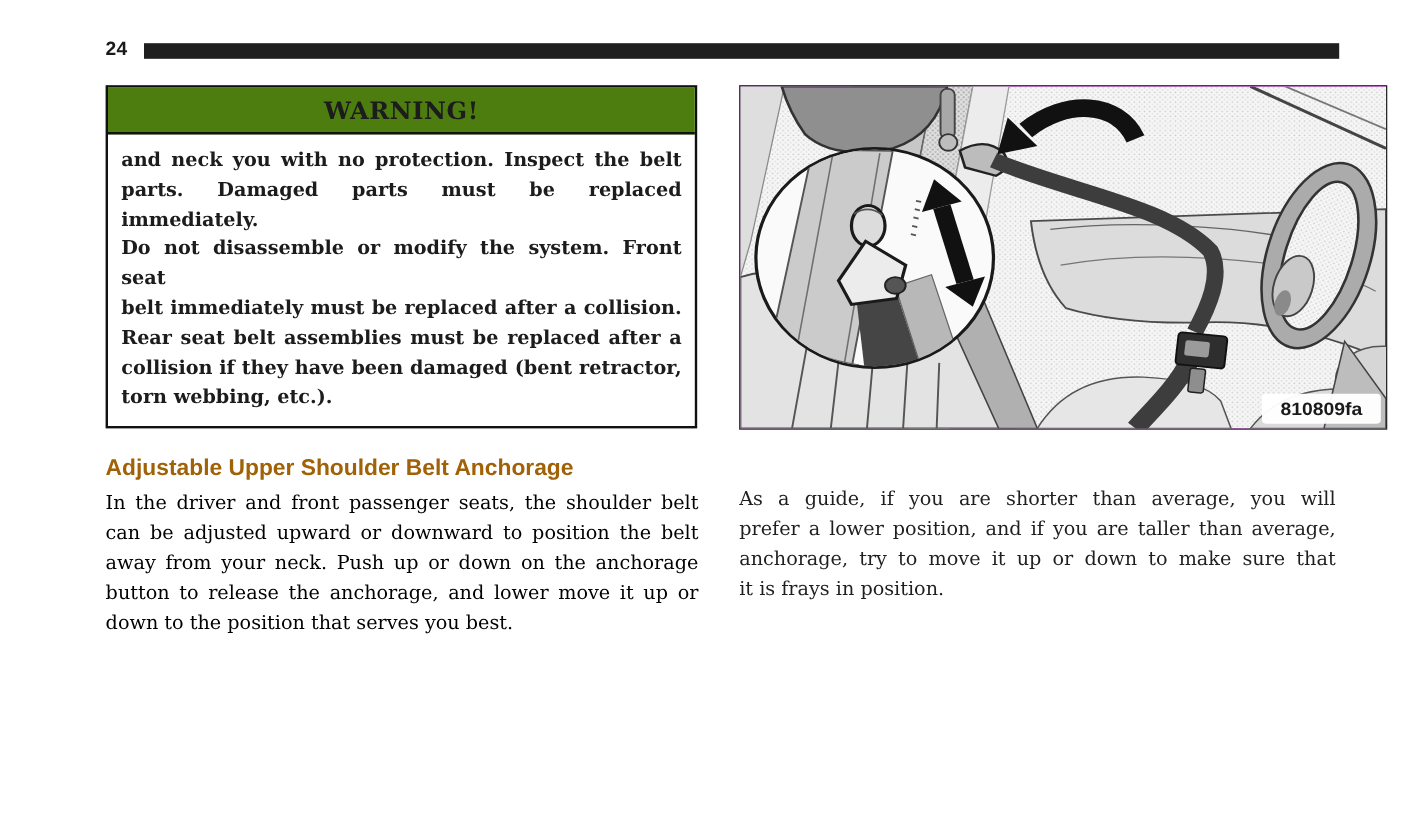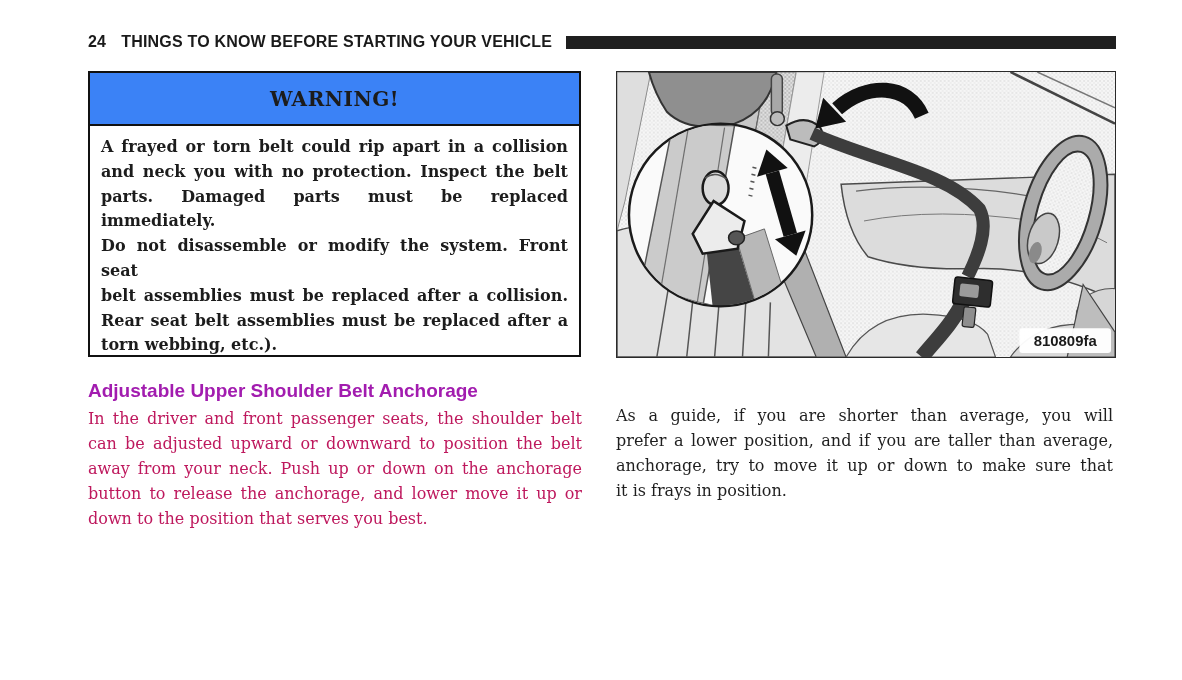--- a/index.html
+++ b/index.html
@@ -6,81 +6,80 @@
   html, body { width: 1182px; height: 680px; background: #ffffff; overflow: hidden; }
   body { position: relative; font-family: "DejaVu Serif", serif; color: #1a1a1a; }
 
   
   .page-header {
     position: absolute; left: 88px; top: 34px; width: 1028px; height: 16px;
     display: flex; align-items: center;
     font-family: "Liberation Sans", sans-serif; font-weight: bold; font-size: 16px;
     color: #1a1a1a; letter-spacing: 0.2px; white-space: nowrap;
   }
-  .page-number { margin-right: 15px; }
+  .page-number { }
   .header-bar { flex: 1 1 auto; height: 13px; background: #1f1f1f; margin-left: 14px; }
 
   
   .warning-box {
     position: absolute; left: 88px; top: 71px; width: 493px; height: 286px;
     border: 2px solid #111; background: #ffffff;
   }
   .warning-header {
-    height: 53px; background: #3b82f6; border-bottom: 2px solid #111;
+    height: 39px; background: #4d7c0f; border-bottom: 2px solid #111;
     display: flex; align-items: center; justify-content: center;
     font-weight: bold; font-size: 20px; letter-spacing: 0.5px; color: #1c1c1c;
   }
   .warning-body {
     padding: 9px 11px 0 11px;
     font-weight: bold; font-size: 16px; color: #1c1c1c;
   }
   .warning-body .jline { line-height: 24.8px; }
 
   
   .jline { text-align: justify; text-align-last: justify; }
   .jline.last { text-align-last: left; }
 
   
   .left-section { position: absolute; left: 88px; top: 380px; width: 494px; }
   .section-heading {
     font-family: "Liberation Sans", sans-serif; font-weight: bold; font-size: 19px;
-    color: #a21caf; margin-bottom: 4px; white-space: nowrap;
+    color: #a16207; margin-bottom: 4px; white-space: nowrap;
   }
-  .body-par { font-size: 16px; color: #be185d; }
+  .body-par { font-size: 16px; color: #000000; }
   .body-par .jline { line-height: 25px; }
 
   
   .figure {
-    position: absolute; left: 616px; top: 71px; width: 500px; height: 287px;
+    position: absolute; left: 616px; top: 71px; width: 540px; height: 287px;
     border: 1.5px solid #2a2a2a; background: #d946ef;
   }
   .figure svg { display: block; width: 100%; height: 100%; }
 
   
   .right-par { position: absolute; left: 616px; top: 366px; width: 497px; font-size: 16px; color: #1f1f1f; margin-top: 37px; }
   .right-par .jline { line-height: 25px; }
 </style>
 </head>
 <body>
 
 <div class="page-header">
   <span class="page-number">24</span>
-  <span class="header-title">THINGS TO KNOW BEFORE STARTING YOUR VEHICLE</span>
   <span class="header-bar"></span>
 </div>
 
 <div class="warning-box">
   <div class="warning-header">WARNING!</div>
   <div class="warning-body">
-      <div class="jline">A frayed or torn belt could rip apart in a collision</div>
       <div class="jline">and neck you with no protection. Inspect the belt</div>
       <div class="jline">parts. Damaged parts must be replaced immediately.</div>
       <div class="jline">Do not disassemble or modify the system. Front seat</div>
-      <div class="jline">belt assemblies must be replaced after a collision.</div>
+      <div class="jline">belt immediately must be replaced after a collision.</div>
       <div class="jline">Rear seat belt assemblies must be replaced after a</div>
+      <div class="jline">collision if they have been damaged (bent retractor,</div>
       <div class="jline last">torn webbing, etc.).</div>
     </div>
 </div>
 
 <div class="left-section">
   <div class="section-heading">Adjustable Upper Shoulder Belt Anchorage</div>
   <div class="body-par">
       <div class="jline">In the driver and front passenger seats, the shoulder belt</div>
       <div class="jline">can be adjusted upward or downward to position the belt</div>
       <div class="jline">away from your neck. Push up or down on the anchorage</div>

